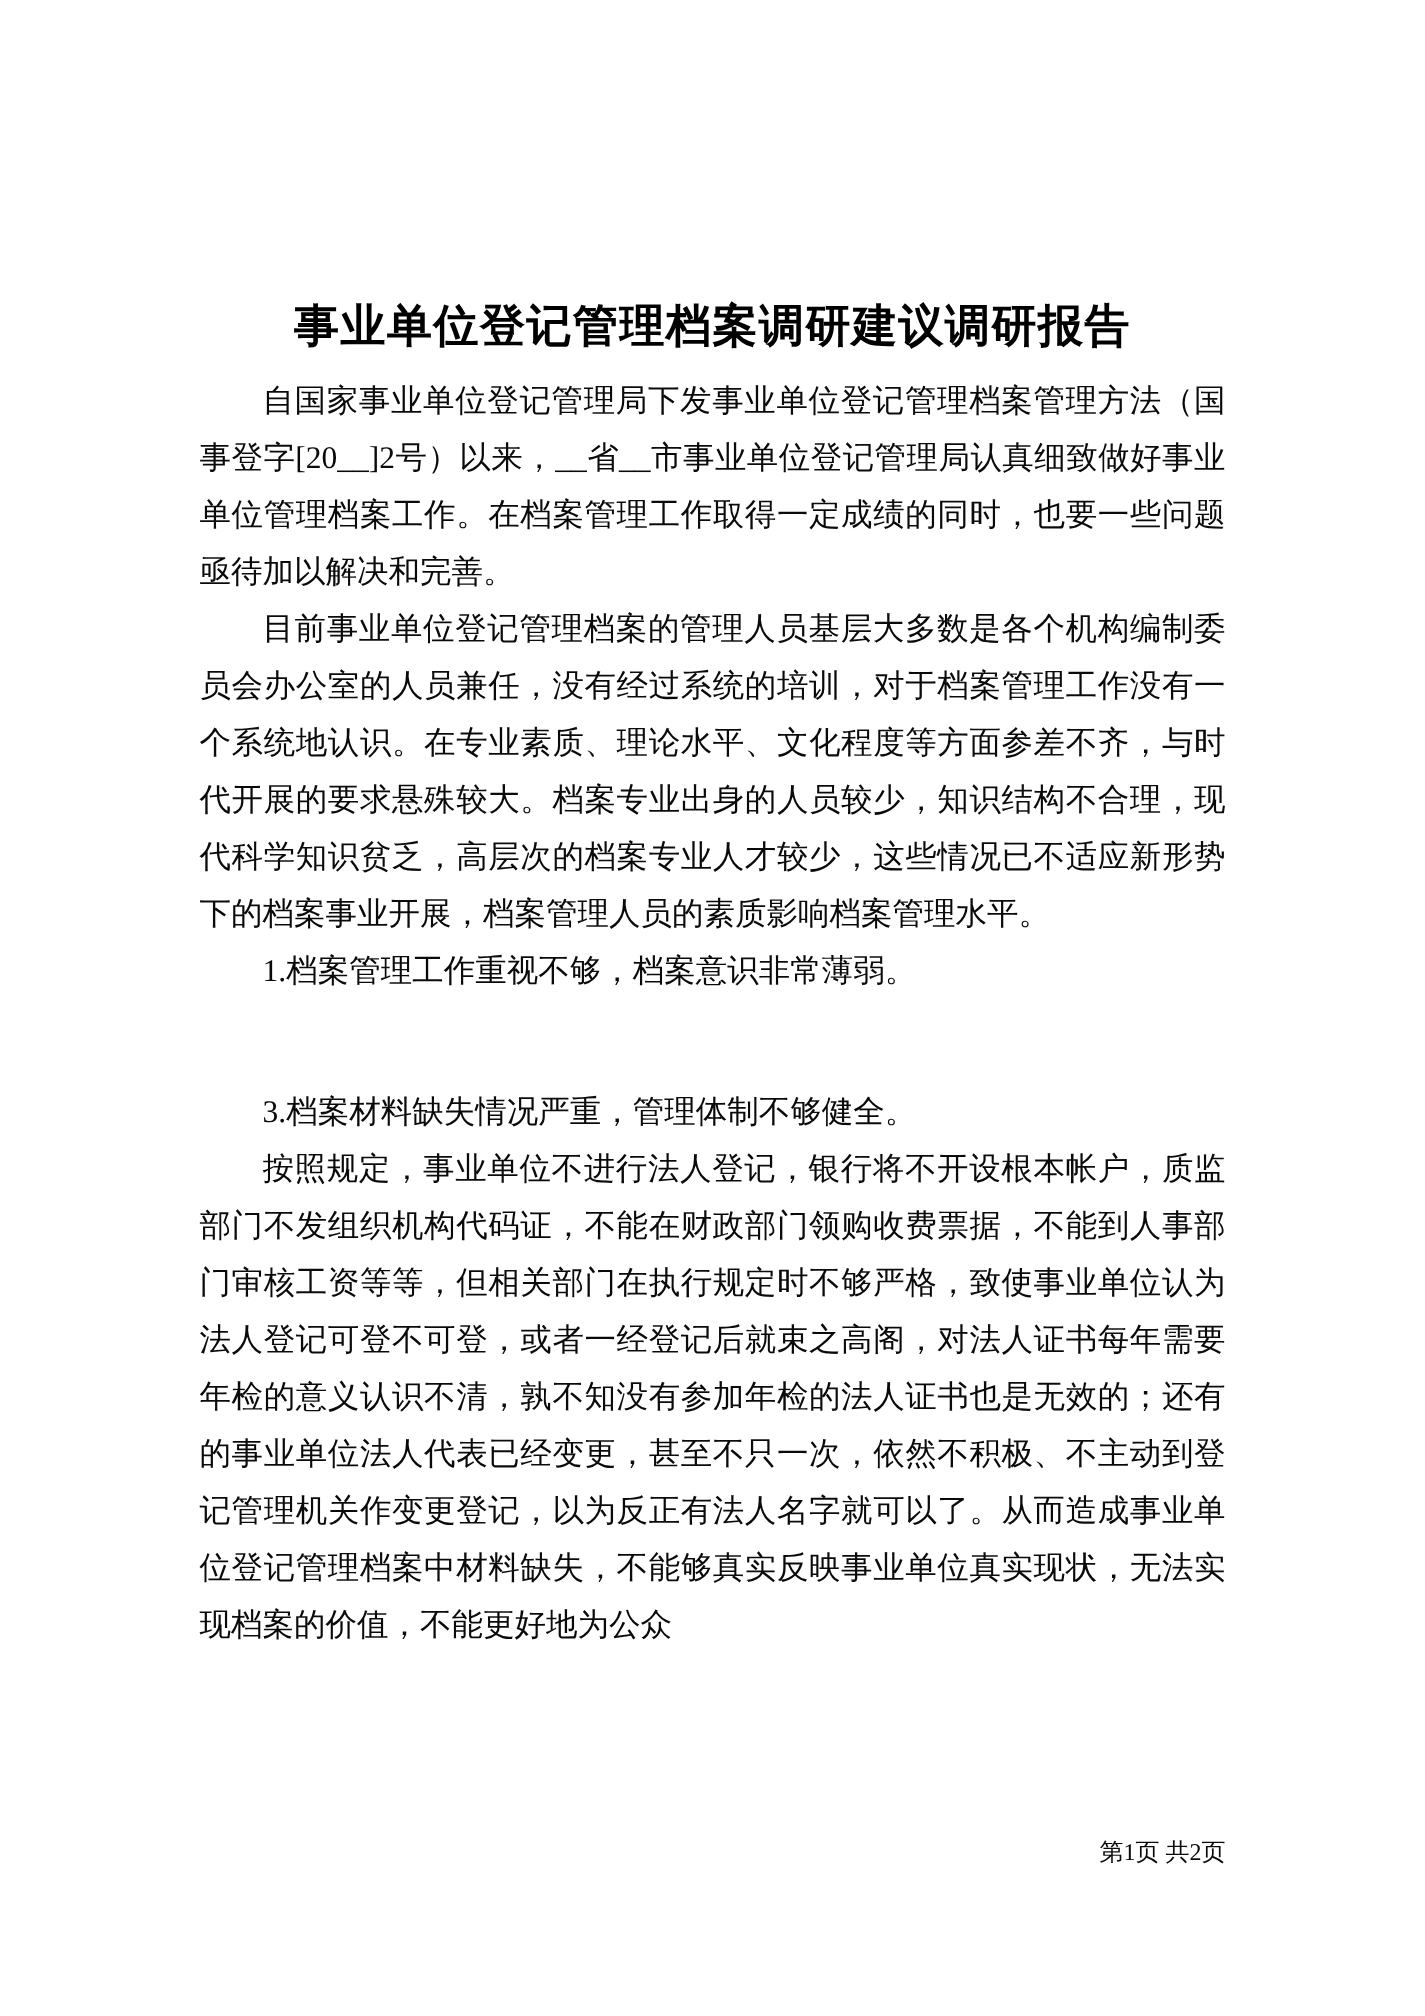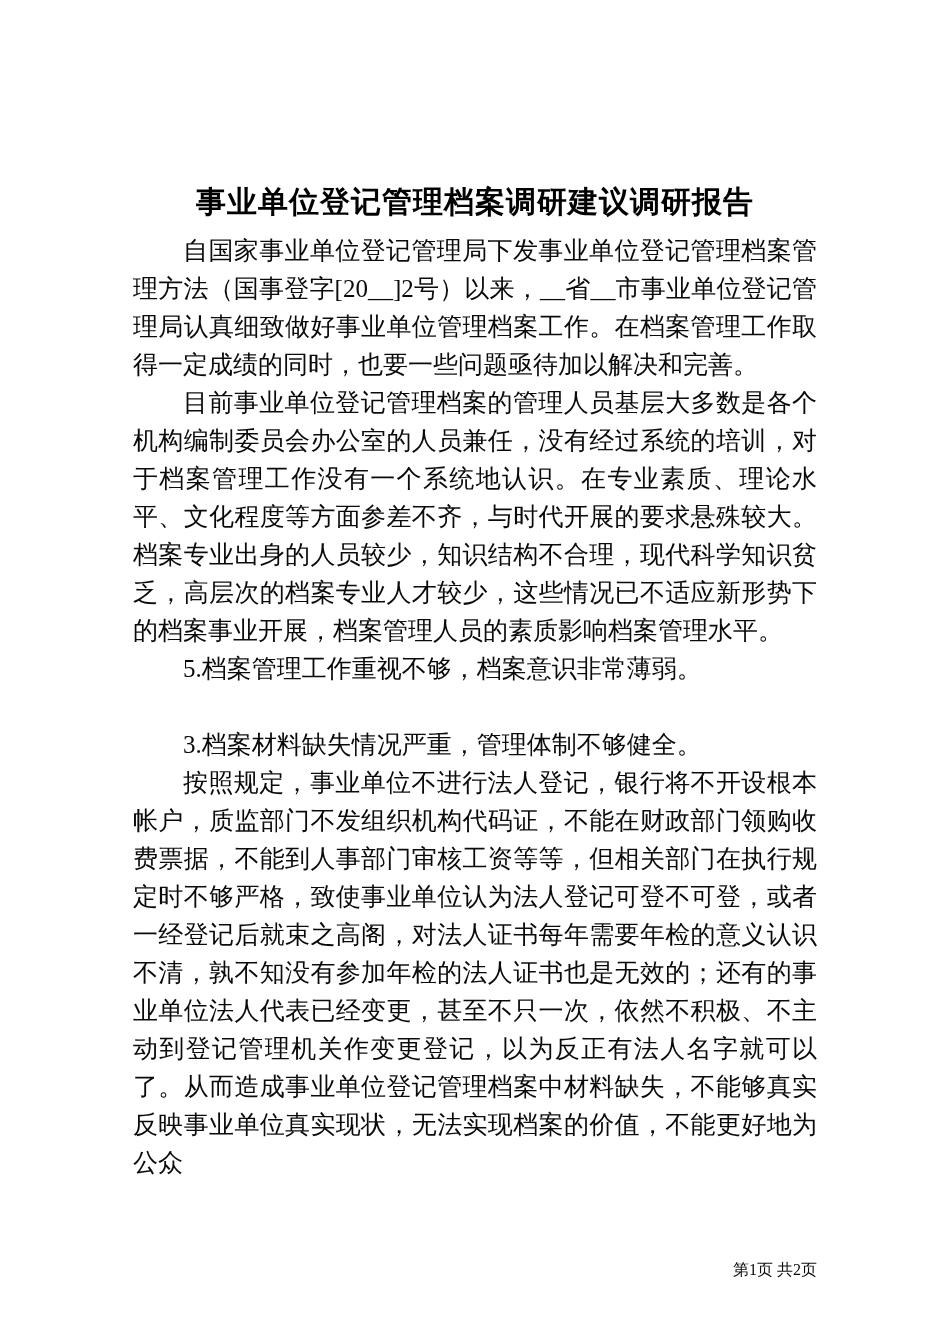--- a/index.html
+++ b/index.html
@@ -13,65 +13,65 @@
     height: 1344px;
     margin: 0 auto;
     background: #ffffff;
     color: #000000;
     font-family: "Liberation Serif", "DejaVu Serif", serif;
     box-sizing: border-box;
     padding: 182px 133px 0 133px;
     overflow: hidden;
   }
   .doc-title {
-    margin: 0 0 10px 0;
+    margin: 16px 0 10px 0;
     font-size: 30px;
     font-weight: bold;
     text-align: center;
     line-height: 40px;
     color: #000000;
     font-family: "Liberation Sans", "DejaVu Sans", sans-serif;
     letter-spacing: 1px;
   }
   .para {
     margin: 0;
-    font-size: 25px;
+    font-size: 21px;
     line-height: 38px;
     text-align: justify;
     text-indent: 2em;
     color: #0a0a0a;
     word-break: break-all;
   }
   .section-gap {
-    margin-top: 38px;
+    margin-top: 56px;
   }
   .footer {
     position: absolute;
-    top: 1258px;
+    top: 1224px;
     right: 133px;
     font-size: 16px;
     line-height: 24px;
     color: #0a0a0a;
     font-family: "Liberation Serif", "DejaVu Serif", serif;
   }
 </style>
 </head>
 <body>
 
 <div class="page">
 
   <h1 class="doc-title">事业单位登记管理档案调研建议调研报告</h1>
 
   <p class="para">自国家事业单位登记管理局下发事业单位登记管理档案管理方法（国事登字[20__]2号）以来，__省__市事业单位登记管理局认真细致做好事业单位管理档案工作。在档案管理工作取得一定成绩的同时，也要一些问题亟待加以解决和完善。</p>
 
 
 
   <p class="para">目前事业单位登记管理档案的管理人员基层大多数是各个机构编制委员会办公室的人员兼任，没有经过系统的培训，对于档案管理工作没有一个系统地认识。在专业素质、理论水平、文化程度等方面参差不齐，与时代开展的要求悬殊较大。档案专业出身的人员较少，知识结构不合理，现代科学知识贫乏，高层次的档案专业人才较少，这些情况已不适应新形势下的档案事业开展，档案管理人员的素质影响档案管理水平。</p>
 
-  <p class="para">5.档案管理工作重视不够，档案意识非常薄弱。</p>
+  <p class="para">1.档案管理工作重视不够，档案意识非常薄弱。</p>
 
 
   <p class="para section-gap">3.档案材料缺失情况严重，管理体制不够健全。</p>
 
   <p class="para">按照规定，事业单位不进行法人登记，银行将不开设根本帐户，质监部门不发组织机构代码证，不能在财政部门领购收费票据，不能到人事部门审核工资等等，但相关部门在执行规定时不够严格，致使事业单位认为法人登记可登不可登，或者一经登记后就束之高阁，对法人证书每年需要年检的意义认识不清，孰不知没有参加年检的法人证书也是无效的；还有的事业单位法人代表已经变更，甚至不只一次，依然不积极、不主动到登记管理机关作变更登记，以为反正有法人名字就可以了。从而造成事业单位登记管理档案中材料缺失，不能够真实反映事业单位真实现状，无法实现档案的价值，不能更好地为公众</p>
 
   <div class="footer">
     <span>第1页 共2页</span>
   </div>
 

